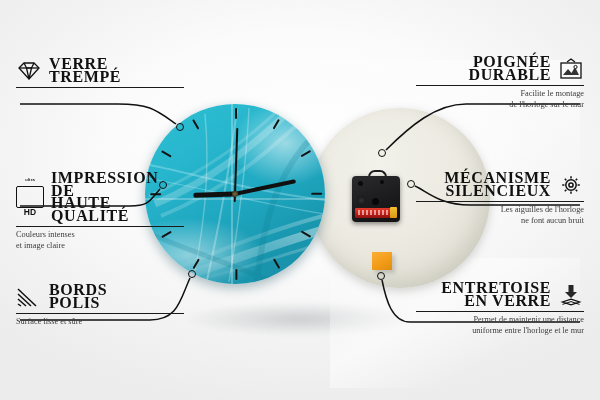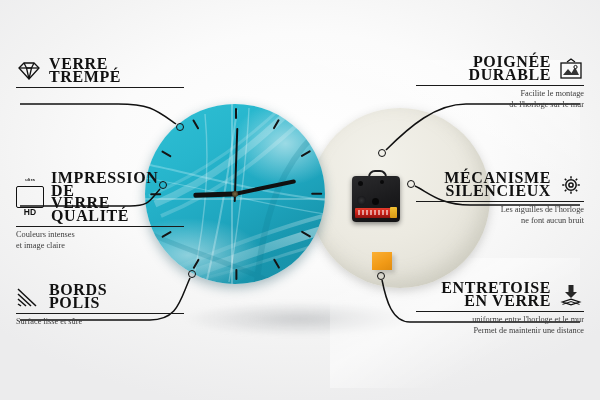--- a/index.html
+++ b/index.html
@@ -217,21 +217,21 @@
   </div>
 
   <div class="feat left" id="f-impression">
     <div class="head">
       <div class="hdbox">
         <span class="u">ultra</span>
         <span class="h">HD</span>
       </div>
       <div class="ttl">
         <div>IMPRESSION DE</div>
-        <div>VERRE QUALITÉ</div>
+        <div>HAUTE QUALITÉ</div>
       </div>
     </div>
     <div class="rule"></div>
     <div class="desc">
       <div>Couleurs intenses</div>
       <div>et image claire</div>
     </div>
   </div>
 
   <div class="feat left" id="f-bords">
@@ -314,18 +314,18 @@
       <svg class="ico" viewBox="0 0 26 22">
         <g fill="none" stroke="#111" stroke-width="1.3">
           <path d="M10.5 1 L15.5 1 L15.5 8 L19 8 L13 14 L7 8 L10.5 8 Z" fill="#111" opacity=".9" stroke="none"></path>
           <path d="M13 15.2 L21.5 18 L13 20.8 L4.5 18 Z"></path>
           <path d="M13 17.6 L21.5 20.4 M13 17.6 L4.5 20.4" stroke-width="1"></path>
         </g>
       </svg>
     </div>
     <div class="rule"></div>
     <div class="desc">
+      <div>Permet de maintenir une distance</div>
       <div>uniforme entre l'horloge et le mur</div>
-      <div>Permet de maintenir une distance</div>
     </div>
   </div>
 
 </div>
 
 </body></html>

